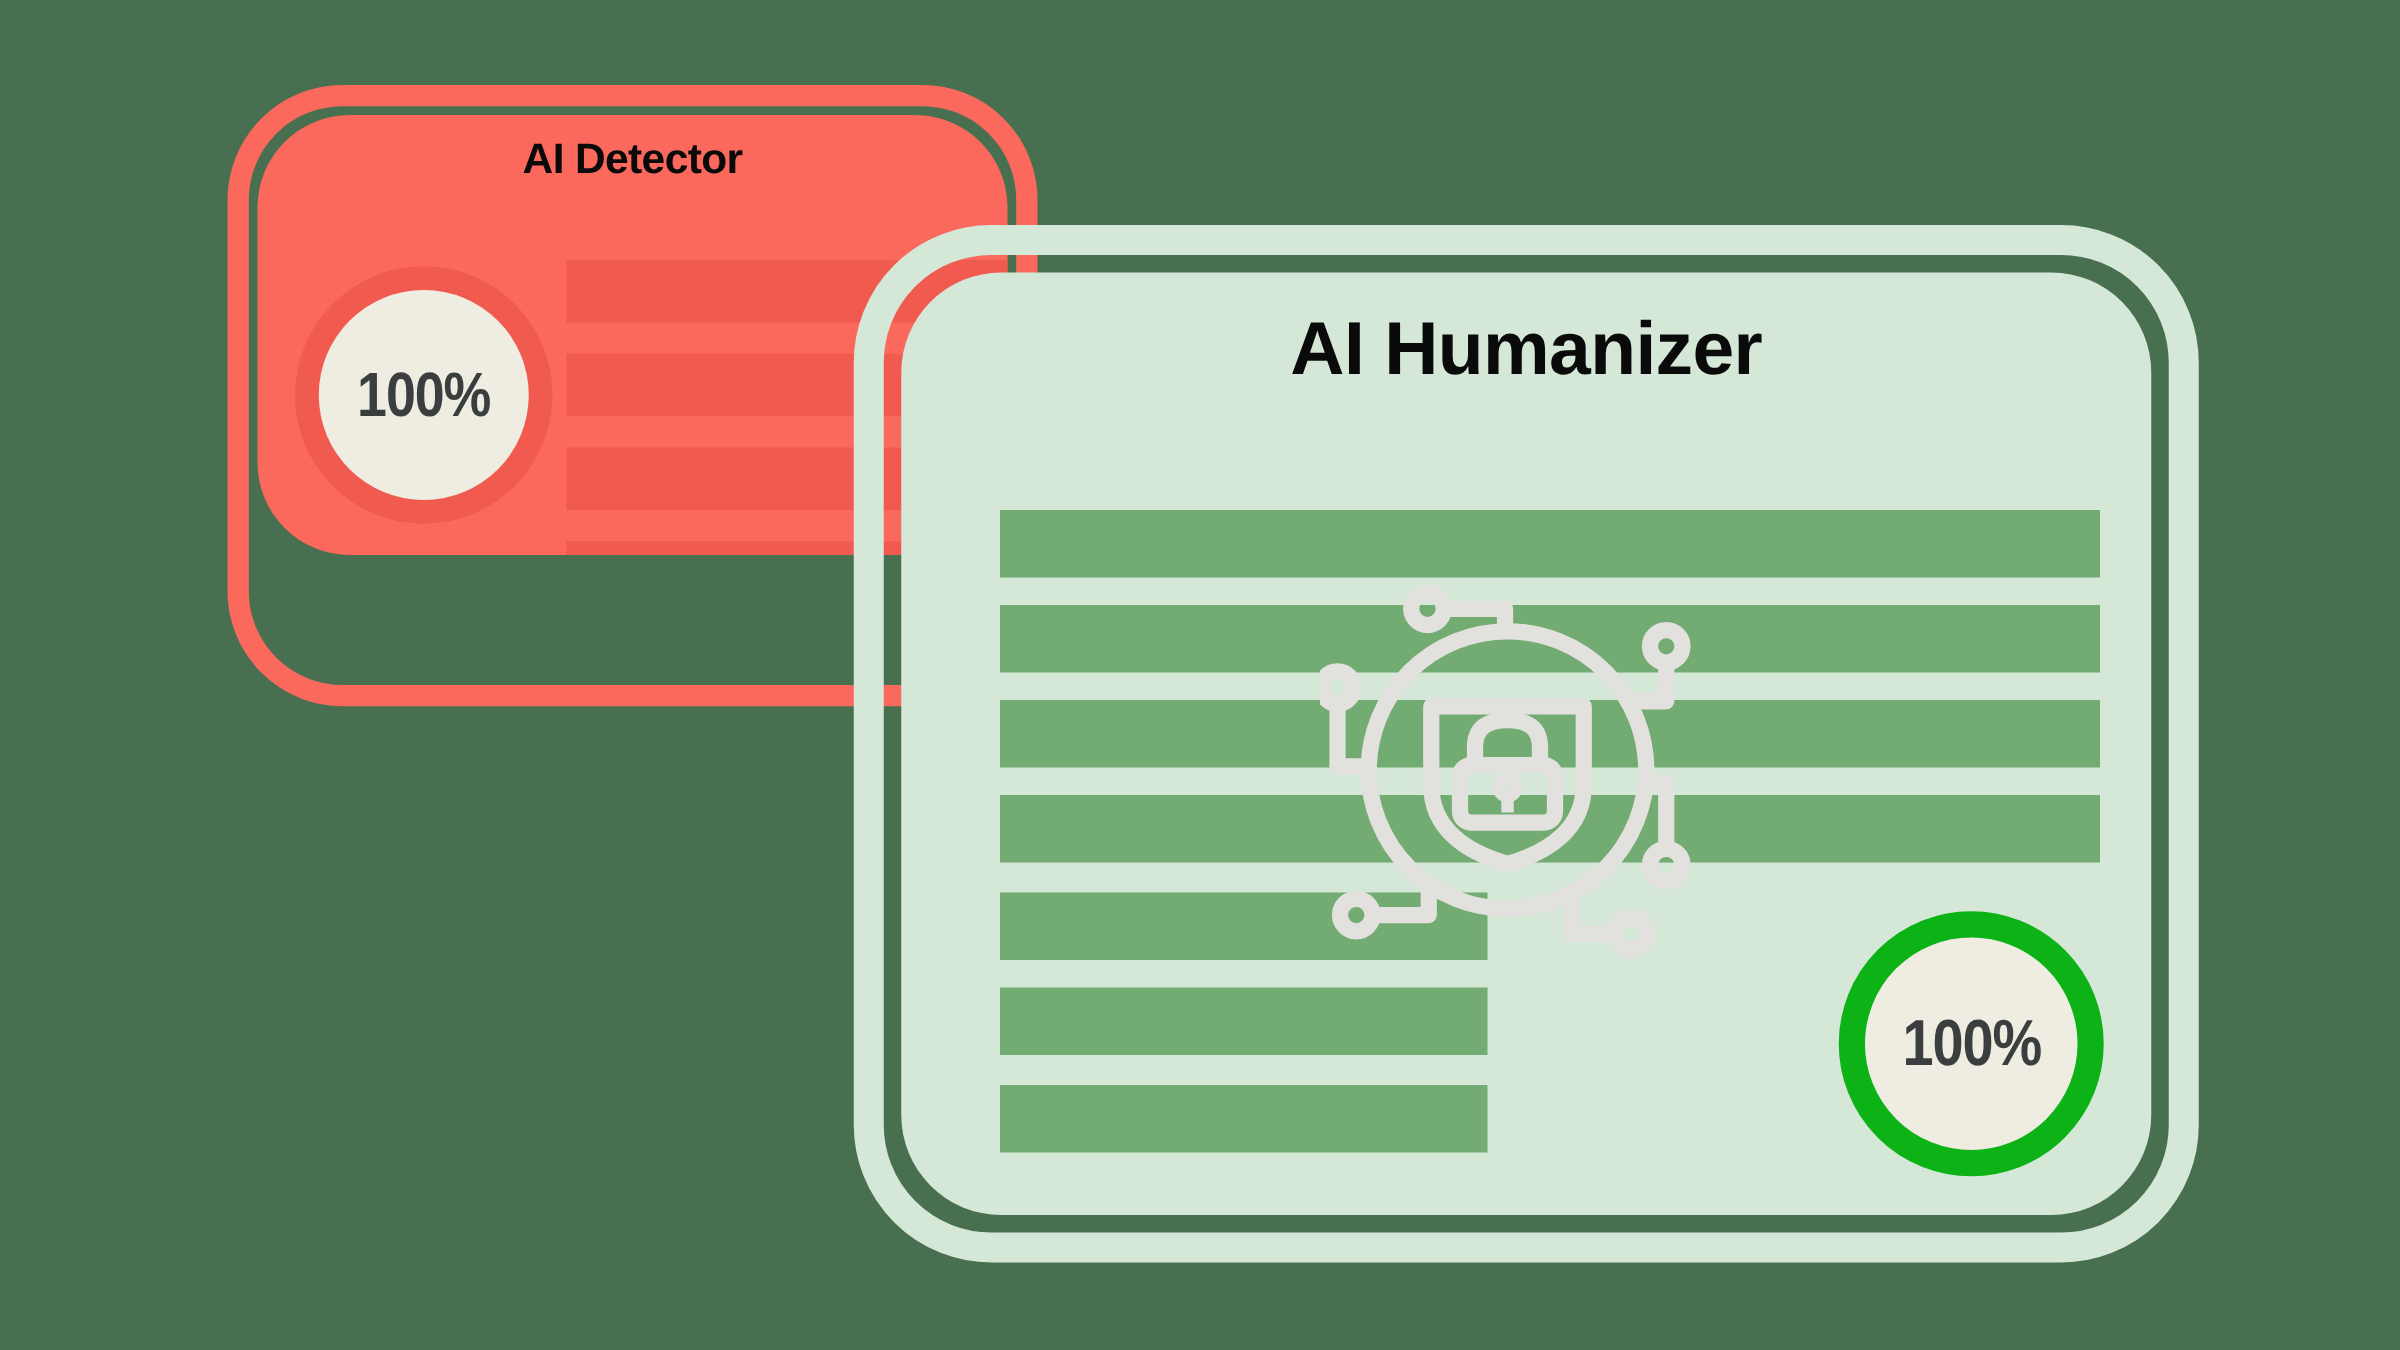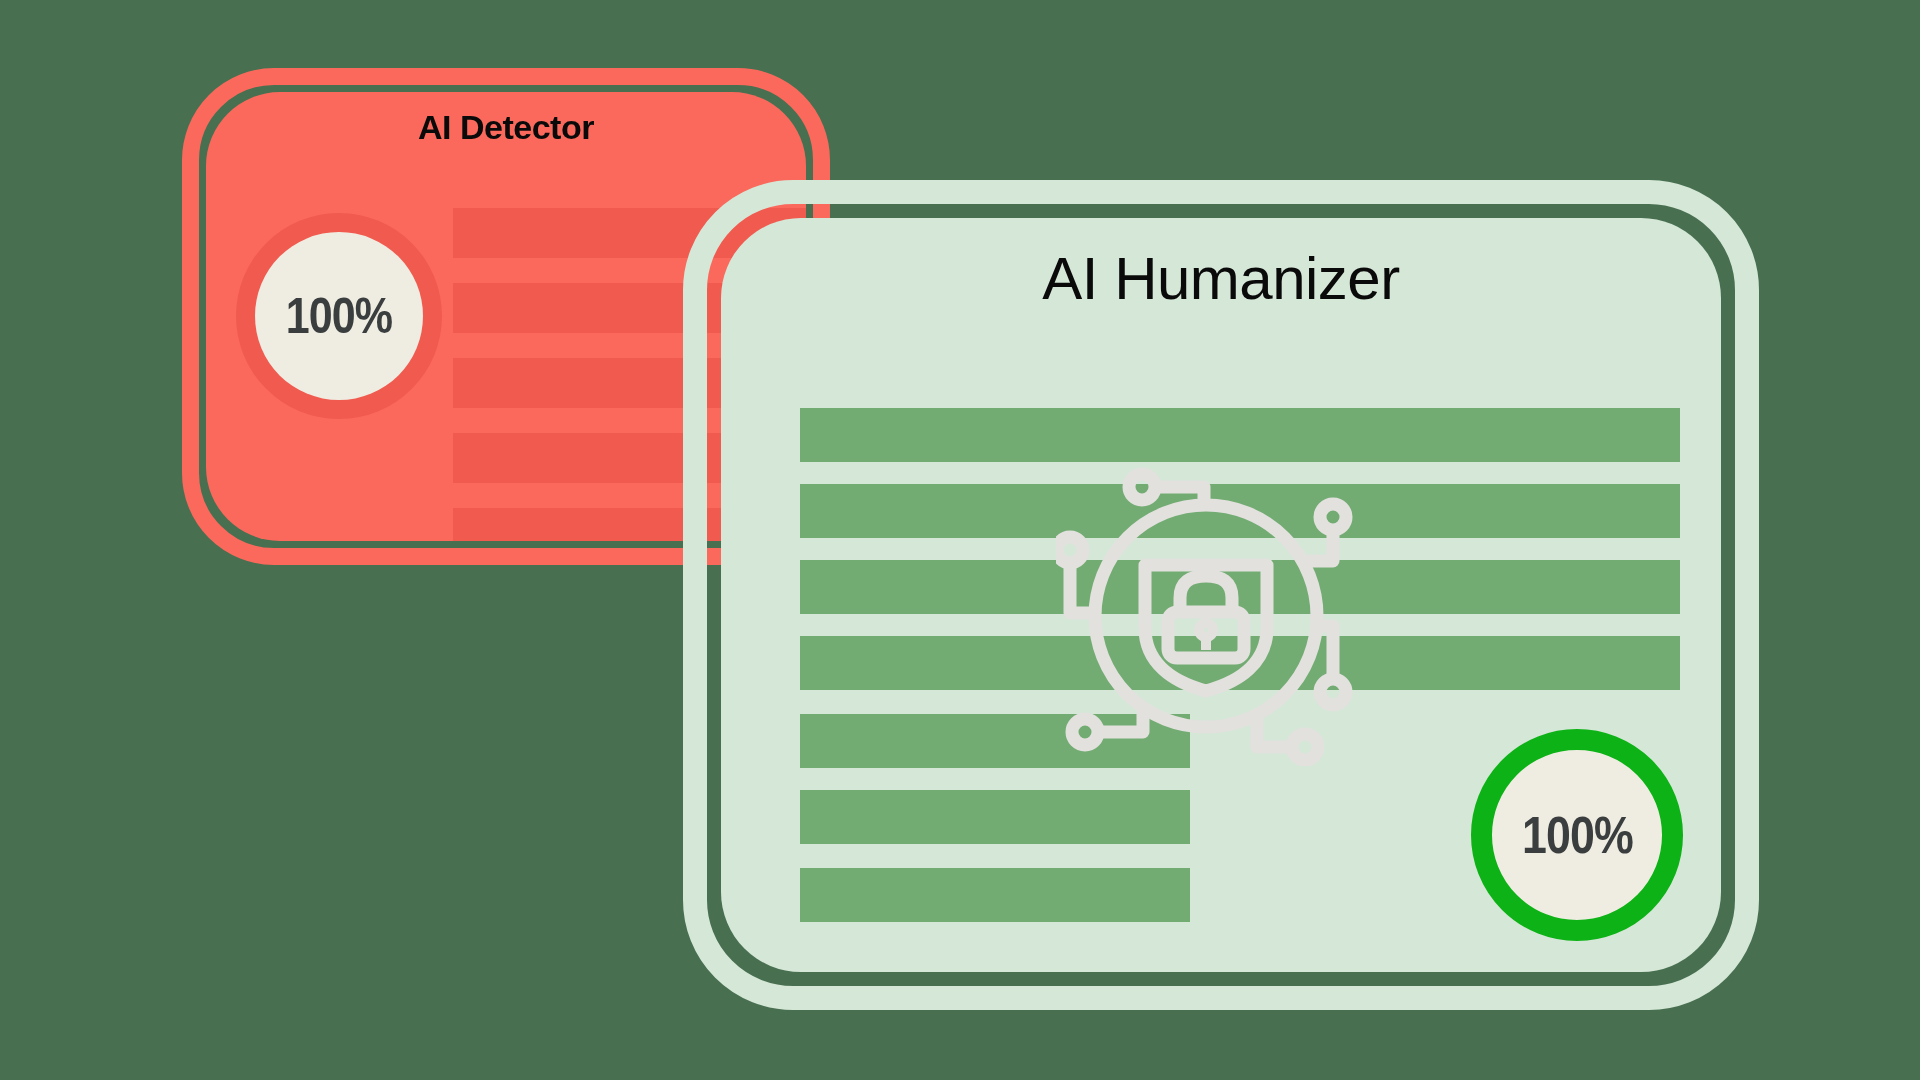--- a/index.html
+++ b/index.html
@@ -7,21 +7,21 @@
     width:1920px;height:1080px;position:relative;overflow:hidden;
     background:var(--bg,#487050);
     font-family:"Liberation Sans",sans-serif;
   }
   
   .red-outer{
     position:absolute;left:182px;top:68px;width:648px;height:497px;
     border:17px solid var(--coral,#FB695C);border-radius:92px;box-sizing:border-box;
   }
   .red-body{
-    position:absolute;left:206px;top:92px;width:600px;height:449px;
+    position:absolute;left:206px;top:92px;width:600px;height:352px;
     background:var(--coral,#FB695C);border-radius:74px;overflow:hidden;
   }
   .red-title{
     position:absolute;left:0;top:16px;width:100%;text-align:center;
     font-size:34px;font-weight:700;color:#0a0a0a;letter-spacing:-.5px;
   }
   .halo{
     position:absolute;left:30px;top:121px;width:206px;height:206px;
     border-radius:50%;background:var(--coral-dark,#F15A4F);
   }
@@ -40,21 +40,21 @@
   .green-outer{
     position:absolute;left:683px;top:180px;width:1076px;height:830px;
     border:24px solid var(--mint,#D5E7D7);border-radius:110px;box-sizing:border-box;
   }
   .green-body{
     position:absolute;left:721px;top:218px;width:1000px;height:754px;
     background:var(--mint,#D5E7D7);border-radius:80px;overflow:hidden;
   }
   .green-title{
     position:absolute;left:0;top:26px;width:100%;text-align:center;
-    font-size:60px;font-weight:400;color:#0a0a0a;letter-spacing:-.5px;
+    font-size:60px;font-weight:700;color:#0a0a0a;letter-spacing:-.5px;
   }
   .green-bar{left:79px;height:54px;background:var(--leaf,#73AC73)}
   .icon-wrap{position:absolute;left:335px;top:248px;width:300px;height:300px}
   .icon-wrap svg{display:block;width:100%;height:100%}
   .green-badge{
     position:absolute;left:750px;top:511px;width:212px;height:212px;box-sizing:border-box;
     border:21px solid var(--ring,#0DB216);background:var(--cream,#EFEDE2);border-radius:50%;
     display:flex;align-items:center;justify-content:center;
   }
   .green-badge .badge-text{font-size:52px}

